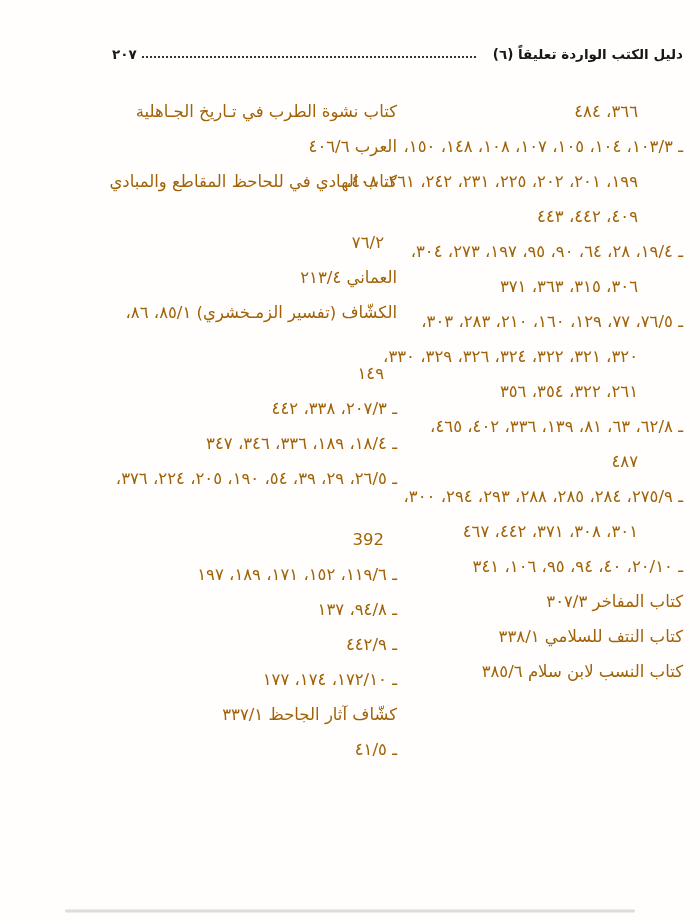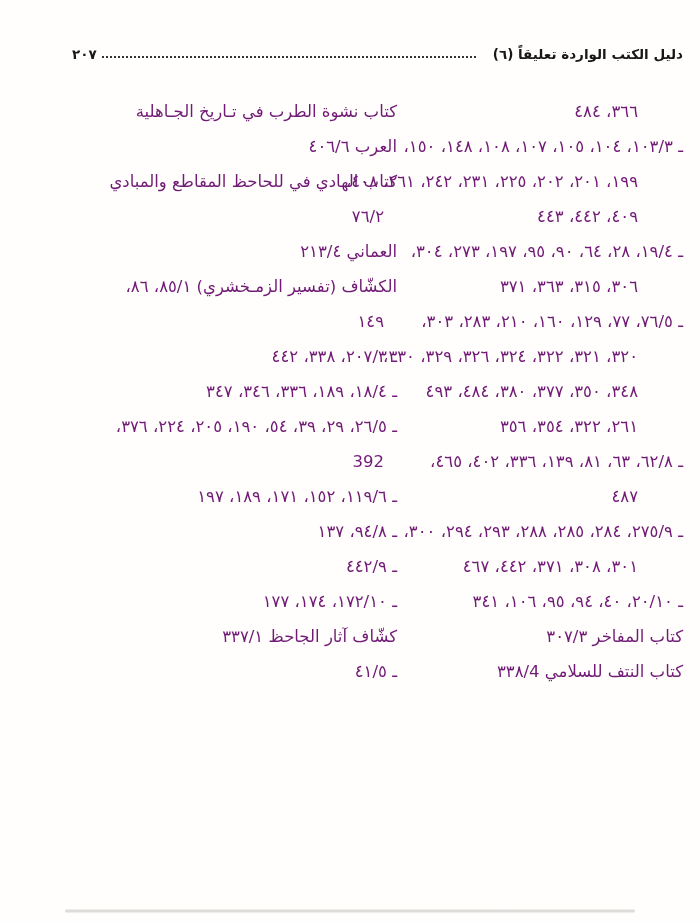--- a/index.html
+++ b/index.html
@@ -28,44 +28,44 @@
     font-weight: bold;
     color: #171717;
   }
   .header-title { white-space: nowrap; margin-left: 12px; }
   .leader {
     flex: 1;
     border-bottom: 2px dotted #343434;
     margin: 0 5px 4px 5px;
     height: 1px;
   }
-  .page-num { white-space: nowrap; }
+  .page-num { white-space: nowrap; margin-left: 40px; }
 
   .body {
     position: absolute;
     top: 94px;
     right: 17px;
     display: flex;
     gap: 33px;
   }
   .col { display: block; }
   .col-first { width: 253px; }
   .col-second { width: 357px; }
 
   .ln {
     height: 35px;
     line-height: 35px;
     white-space: nowrap;
     text-align: right;
     font-size: 16.5px;
-    color: #701a75;
+    color: #a16207;
   }
   
   .col-first .nums { padding-right: 45px; }
-  .col-second .nums { padding-right: 13px; }
+  .col-second .nums { padding-right: 13px; margin-top: 26px; }
 
   .scan-artifact {
     position: absolute;
     bottom: 9px;
     right: 65px;
     width: 570px;
     height: 4px;
     border-radius: 3px;
     background: linear-gradient(to bottom, #f2f1ef, #c9c7c3, #f2f1ef);
     opacity: 0.75;
@@ -85,29 +85,29 @@
   <div class="body">
     <div class="col col-first">
         <div class="ln nums">٣٦٦، ٤٨٤</div>
         <div class="ln dash">ـ ١٠٣/٣، ١٠٤، ١٠٥، ١٠٧، ١٠٨، ١٤٨، ١٥٠،</div>
         <div class="ln nums">١٩٩، ٢٠١، ٢٠٢، ٢٢٥، ٢٣١، ٢٤٢، ٢٦١، ٤٠٨،</div>
         <div class="ln nums">٤٠٩، ٤٤٢، ٤٤٣</div>
         <div class="ln dash">ـ ١٩/٤، ٢٨، ٦٤، ٩٠، ٩٥، ١٩٧، ٢٧٣، ٣٠٤،</div>
         <div class="ln nums">٣٠٦، ٣١٥، ٣٦٣، ٣٧١</div>
         <div class="ln dash">ـ ٧٦/٥، ٧٧، ١٢٩، ١٦٠، ٢١٠، ٢٨٣، ٣٠٣،</div>
         <div class="ln nums">٣٢٠، ٣٢١، ٣٢٢، ٣٢٤، ٣٢٦، ٣٢٩، ٣٣٠،</div>
-        <div class="ln nums">٣٤٨، ٣٥٠، ٣٧٧، ٣٨٠، ٤٨٤، ٤٩٣</div>
         <div class="ln nums">٢٦١، ٣٢٢، ٣٥٤، ٣٥٦</div>
         <div class="ln dash">ـ ٦٢/٨، ٦٣، ٨١، ١٣٩، ٣٣٦، ٤٠٢، ٤٦٥،</div>
         <div class="ln nums">٤٨٧</div>
         <div class="ln dash">ـ ٢٧٥/٩، ٢٨٤، ٢٨٥، ٢٨٨، ٢٩٣، ٢٩٤، ٣٠٠،</div>
         <div class="ln nums">٣٠١، ٣٠٨، ٣٧١، ٤٤٢، ٤٦٧</div>
         <div class="ln dash">ـ ٢٠/١٠، ٤٠، ٩٤، ٩٥، ١٠٦، ٣٤١</div>
         <div class="ln title">كتاب المفاخر ٣٠٧/٣</div>
-        <div class="ln title">كتاب النتف للسلامي ٣٣٨/4</div>
+        <div class="ln title">كتاب النتف للسلامي ٣٣٨/١</div>
+        <div class="ln title">كتاب النسب لابن سلام ٣٨٥/٦</div>
       </div>
     <div class="col col-second">
         <div class="ln title">كتاب نشوة الطرب في تـاريخ الجـاهلية</div>
         <div class="ln title">العرب ٤٠٦/٦</div>
         <div class="ln title">كتاب الهادي في للحاحظ المقاطع والمبادي</div>
         <div class="ln nums">٧٦/٢</div>
         <div class="ln title">العماني ٢١٣/٤</div>
         <div class="ln title">الكشّاف (تفسير الزمـخشري) ٨٥/١، ٨٦،</div>
         <div class="ln nums">١٤٩</div>
         <div class="ln dash">ـ ٢٠٧/٣، ٣٣٨، ٤٤٢</div>

